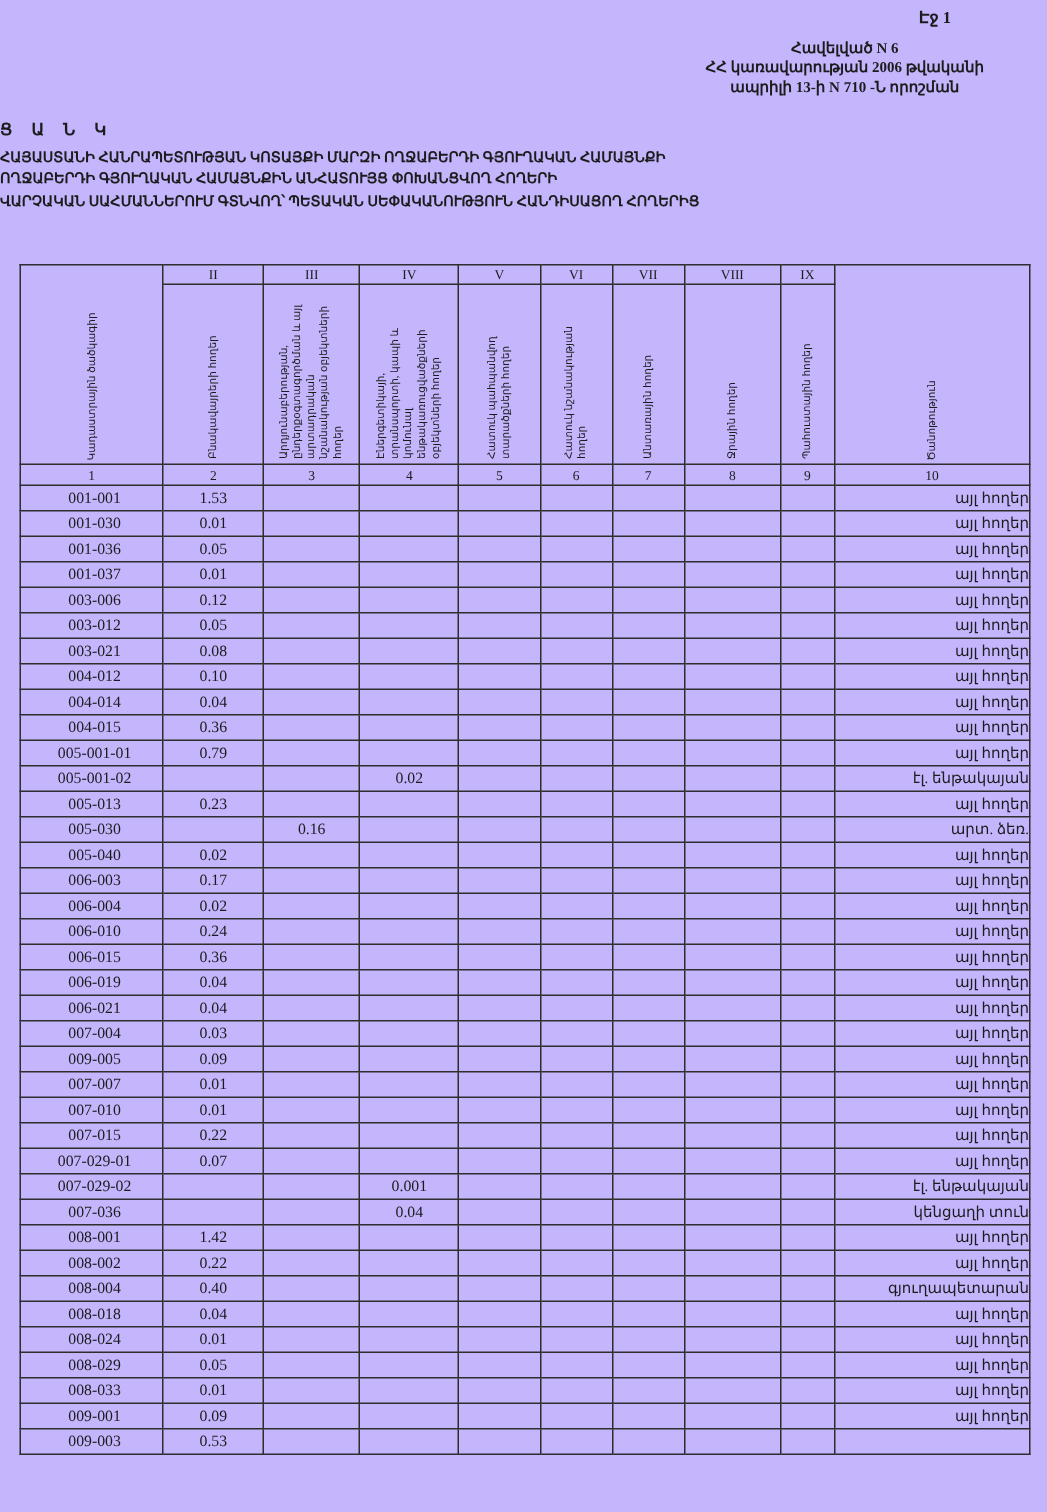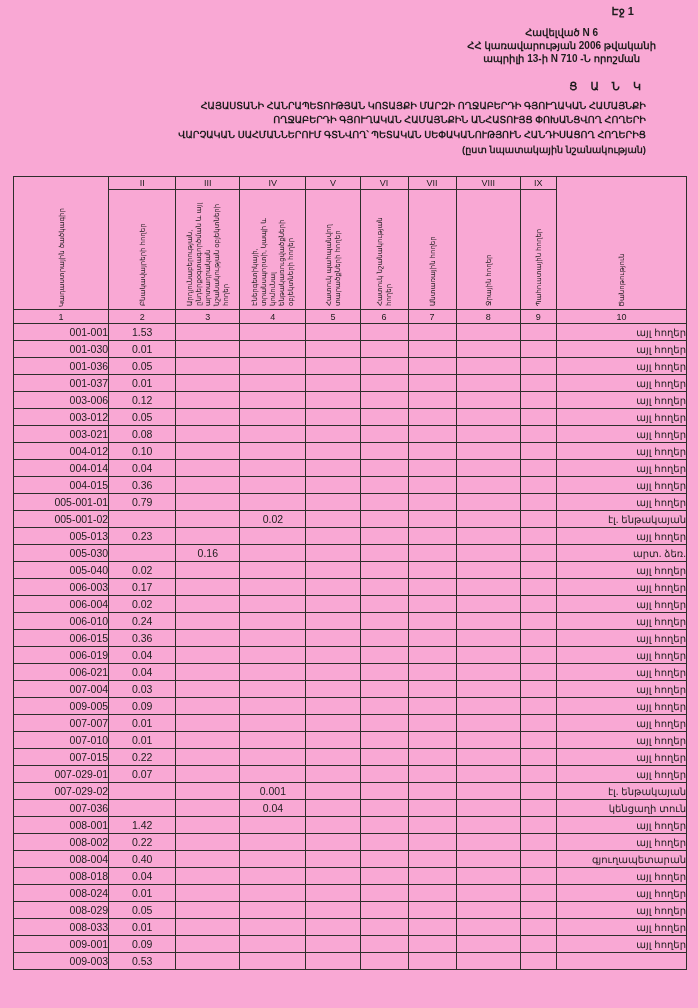--- a/index.html
+++ b/index.html
@@ -1,22 +1,22 @@
 <!DOCTYPE html>
 <html><head>
 <meta charset="utf-8">
 <style>
   html,body{margin:0;padding:0;background:#d8d8d4;}
   .page{
-    width:698px;height:1008px;background:#f9a8d4;position:relative;overflow:hidden;
-    font-family:Liberation Sans, sans-serif;color:#1c1c1c;box-sizing:border-box;
+    width:698px;height:1008px;background:#c4b5fd;position:relative;overflow:hidden;
+    font-family:Liberation Serif, serif;color:#1c1c1c;box-sizing:border-box;
   }
   .page-number{position:absolute;top:5px;right:64px;font-weight:bold;font-size:11px;}
   .annex{position:absolute;top:26px;right:42px;text-align:center;font-weight:bold;font-size:10px;line-height:1.3;}
-  .title-block{position:absolute;top:80px;left:0;width:646px;text-align:right;font-weight:bold;}
+  .title-block{position:absolute;top:80px;left:0;width:646px;text-align:left;font-weight:bold;}
   .title-word{font-size:11px;letter-spacing:5px;margin-bottom:6px;}
   .title-line{font-size:9.6px;line-height:1.5;}
   .subtitle{font-size:9.6px;margin-top:2px;}
   table.landtable{
     position:absolute;top:176px;left:13px;width:674px;
     border-collapse:collapse;table-layout:fixed;padding-left:38px;
   }
   .landtable th,.landtable td{border:1px solid #2e2e2c;box-sizing:border-box;padding:0;}
   .roman-row th{height:13px;font-size:9px;font-weight:normal;text-align:center;vertical-align:middle;}
   .vrow th{height:118px;vertical-align:middle;font-weight:normal;}
@@ -24,21 +24,21 @@
     writing-mode:vertical-rl;transform:rotate(180deg);
     height:112px;margin:2px auto;font-size:7px;line-height:1.3;
     font-weight:normal;text-align:left;max-width:100%;
   }
   .vtext.tall{height:128px;}
   .num-row th{height:14px;font-size:9px;font-weight:normal;text-align:center;vertical-align:middle;}
   tbody td{
     height:17px;font-size:10.5px;vertical-align:middle;
     overflow:hidden;white-space:nowrap;padding:0 3px;
   }
-  td.code{text-align:right;padding-left:4px;}
+  td.code{text-align:center;padding-left:4px;}
   td.val{text-align:center;}
   td.note{text-align:right;font-size:10px;padding-left:4px;}
 </style>
 </head>
 <body>
 
 <div class="page">
 
   <div class="page-number">Էջ 1</div>
 
@@ -46,21 +46,20 @@
     <div>Հավելված N 6</div>
     <div>ՀՀ կառավարության 2006 թվականի</div>
     <div>ապրիլի 13-ի N 710 -Ն որոշման</div>
   </div>
 
   <div class="title-block">
     <div class="title-word">Ց Ա Ն Կ</div>
     <div class="title-line">ՀԱՅԱՍՏԱՆԻ ՀԱՆՐԱՊԵՏՈՒԹՅԱՆ ԿՈՏԱՅՔԻ ՄԱՐԶԻ ՈՂՋԱԲԵՐԴԻ ԳՅՈՒՂԱԿԱՆ ՀԱՄԱՅՆՔԻ</div>
     <div class="title-line">ՈՂՋԱԲԵՐԴԻ ԳՅՈՒՂԱԿԱՆ ՀԱՄԱՅՆՔԻՆ ԱՆՀԱՏՈՒՅՑ ՓՈԽԱՆՑՎՈՂ ՀՈՂԵՐԻ</div>
     <div class="title-line">ՎԱՐՉԱԿԱՆ ՍԱՀՄԱՆՆԵՐՈՒՄ ԳՏՆՎՈՂ՝ ՊԵՏԱԿԱՆ ՍԵՓԱԿԱՆՈՒԹՅՈՒՆ ՀԱՆԴԻՍԱՑՈՂ ՀՈՂԵՐԻՑ</div>
-    <div class="subtitle">(ըստ նպատակային նշանակության)</div>
   </div>
 
   <table class="landtable">
     <colgroup>
       <col style="width:95px">
         <col style="width:67px">
         <col style="width:64px">
         <col style="width:66px">
       <col style="width:54px">
         <col style="width:48px">

